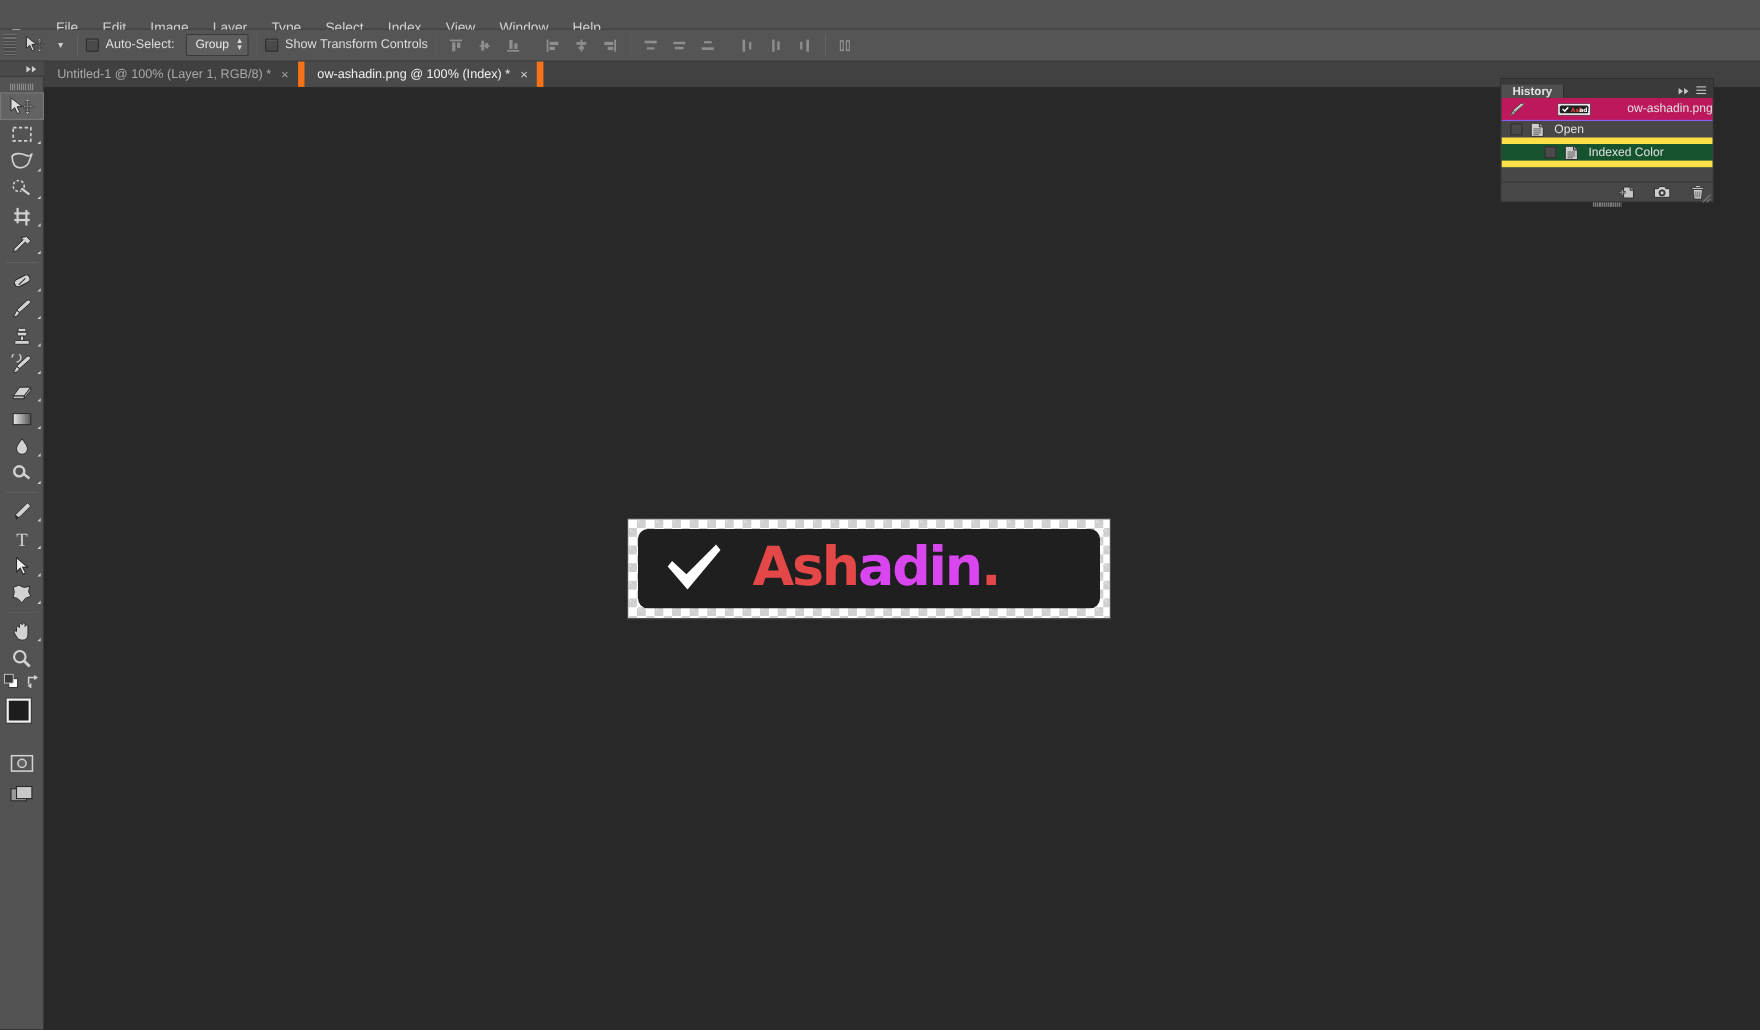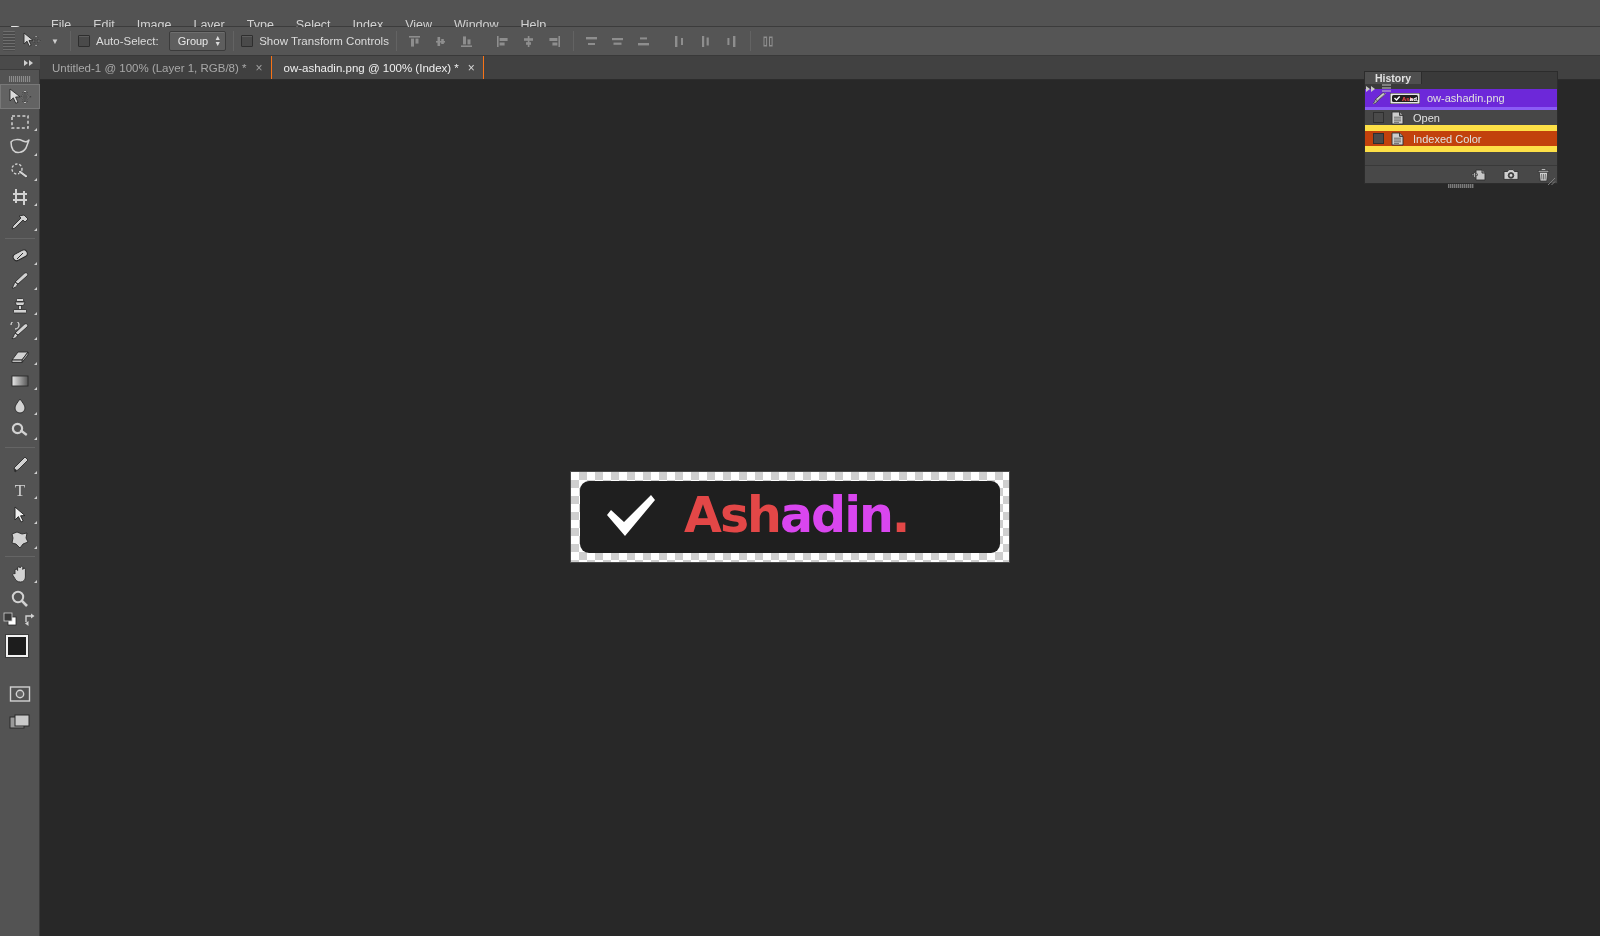--- a/index.html
+++ b/index.html
@@ -100,21 +100,21 @@
     background: #414141;
     display: flex; align-items: stretch;
     border-bottom: 1px solid #2c2c2c;
   }
   .doctab {
     display: flex; align-items: center;
     padding: 0 8px 0 12px;
     font-size: 11.5px;
     color: #a8a8a8;
     background: #404040;
-    border-right: 1px solid #f97316;
+    border-right: 6px solid #f97316;
     cursor: default;
     white-space: nowrap;
   }
   .doctab.active {
     background: #4a4a4a;
     color: #f0f0f0;
     font-weight: normal;
   }
   .tab-close {
     margin-left: 9px; font-size: 12px; color: #a0a0a0;
@@ -240,23 +240,22 @@
   .panel {
     position: absolute;
     left: 1364px; top: 71px;
     width: 194px; height: 113px;
     background: #454545;
     border: 1px solid #2c2c2c;
     display: flex; flex-direction: column;
   }
   .panel-tabs {
     height: 17px; background: #3a3a3a;
-    display: flex; align-items: flex-start;
+    display: flex; align-items: flex-end;
     position: relative;
-    flex-direction: column;
   }
   .panel-tab {
     padding: 0 10px;
     display: flex; align-items: center;
     font-size: 10.5px; font-weight: bold; color: #e2e2e2;
     background: #4f4f4f;
     border-right: 1px solid #2c2c2c;
   }
   .panel-tab-spacer { flex: 1; }
   .panel-arrows {
@@ -264,24 +263,25 @@
     padding-right: 5px; gap: 5px;
     color: #c8c8c8; font-size: 8px;
   }
   .panel-body { flex: 1; background: #474747; overflow: hidden; }
   .hist-row {
     height: 21px; display: flex; align-items: center;
     font-size: 11px; color: #e0e0e0;
     border-bottom: 6px solid #fde047;
   }
   .hist-row.source {
-    background: #6d28d9;
-    border-bottom: 3px solid #8b5cf6;
-  }
-  .hist-row.sel { background: #c2410c; }
+    background: #be185d;
+    border-bottom: 1px solid #8b5cf6;
+    justify-content: space-between;
+  }
+  .hist-row.sel { background: #14532d; padding-left: 31px; }
   .hist-cb {
     width: 11px; height: 11px; margin: 0 5px 0 8px;
     background: #4a4a4a; border: 1px solid #2f2f2f;
     flex: 0 0 auto;
   }
   .hist-icon {
     width: 16px; height: 14px; margin-right: 8px;
     flex: 0 0 auto;
     display: flex; align-items: center; justify-content: center;
   }

